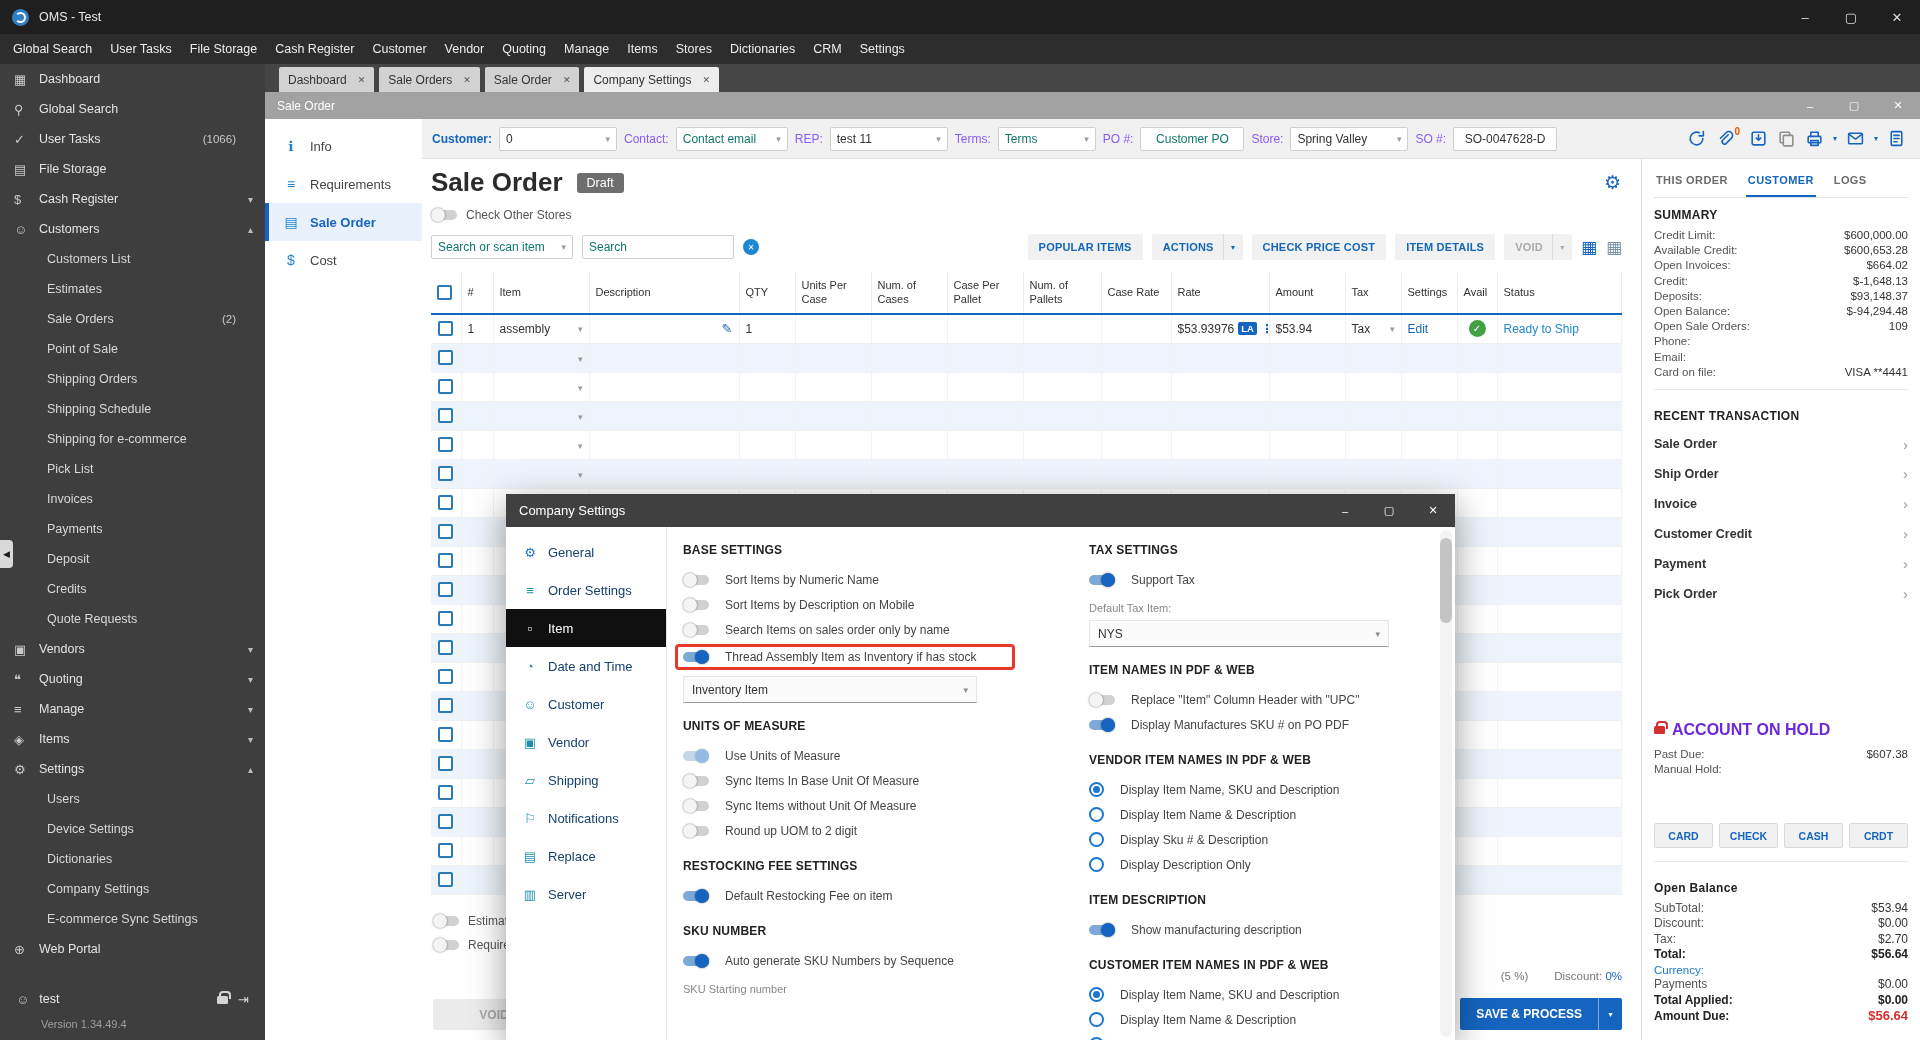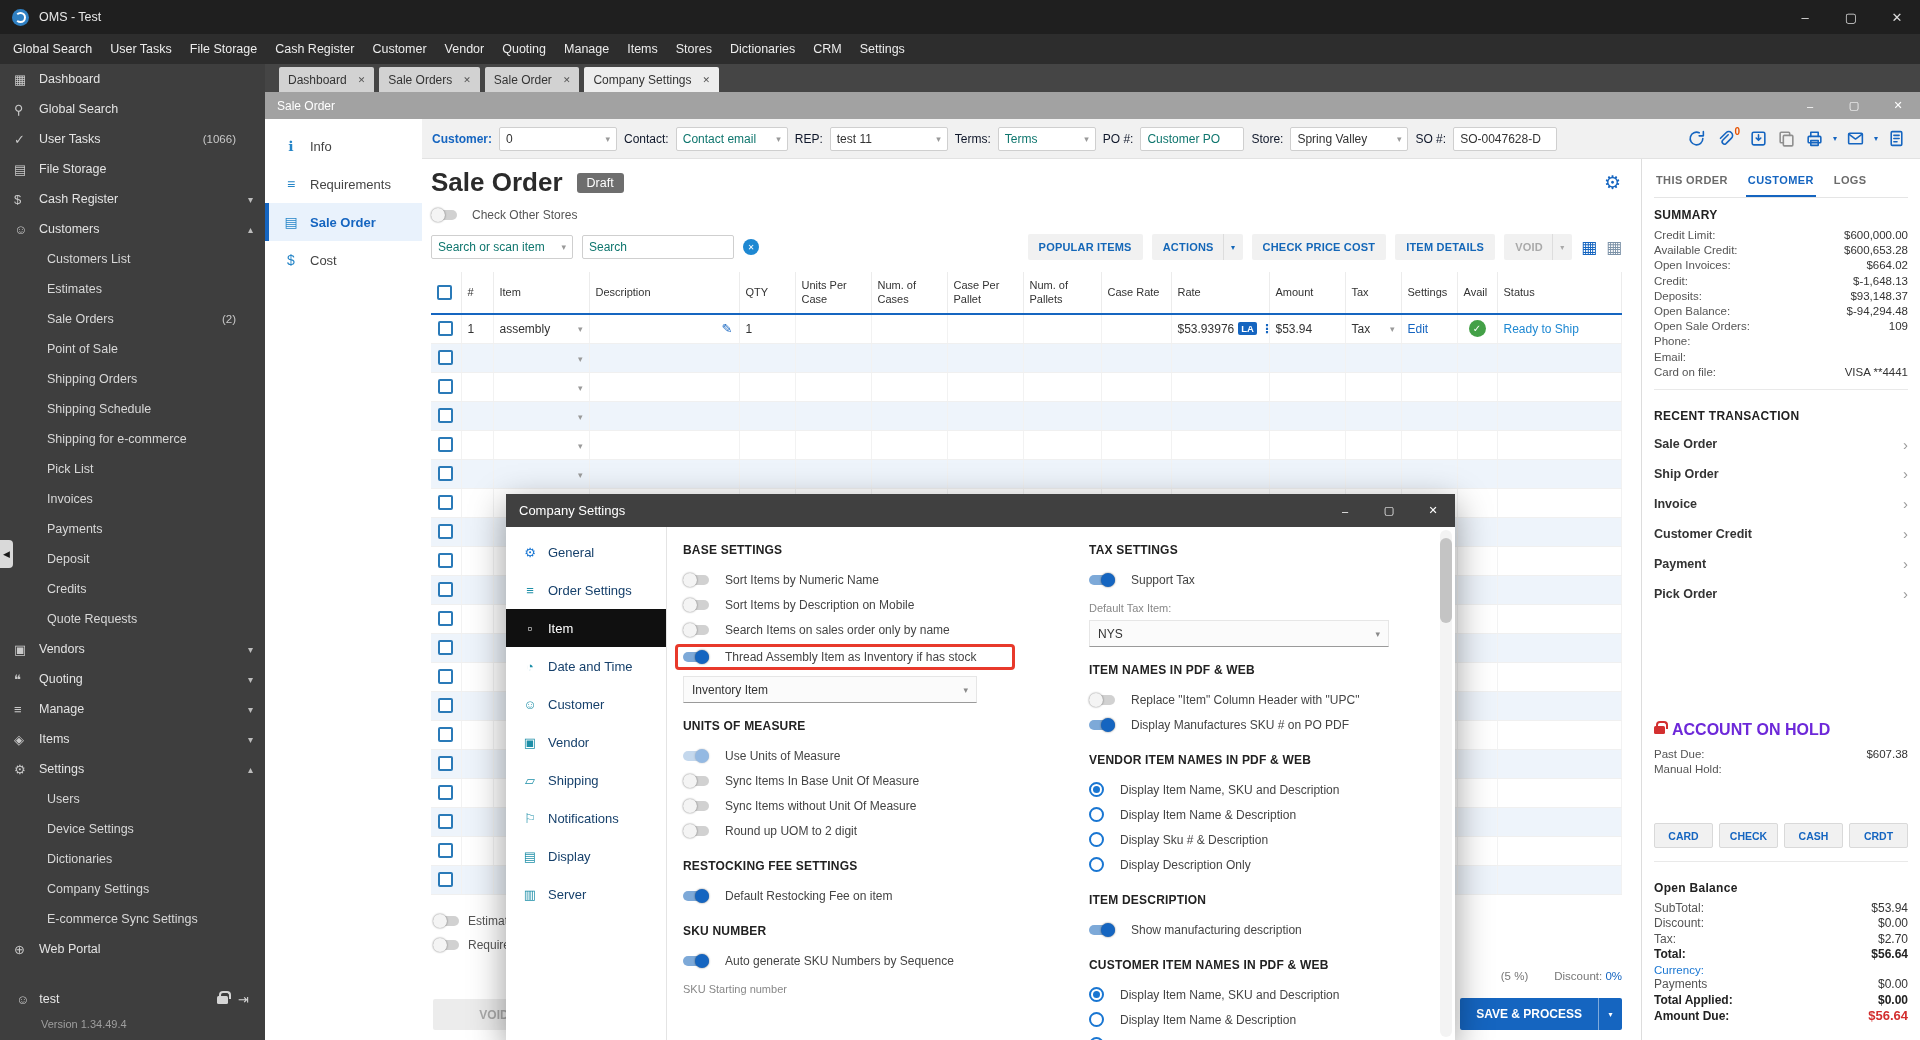--- a/index.html
+++ b/index.html
@@ -54,40 +54,40 @@
   .win-btn{width:44px;height:27px;display:flex;align-items:center;justify-content:center;color:#fff;font-size:11px;cursor:pointer;}
   .win-body{flex:1;display:flex;min-height:0;}
 
   .order-nav{width:157px;background:#fff;padding-top:8px;flex:none;}
   .order-nav-item{height:38px;display:flex;align-items:center;gap:10px;padding-left:13px;font-size:13px;color:#444;border-left:4px solid transparent;cursor:pointer;}
   .order-nav-item.active{background:#e9f2fc;border-left-color:#1565c0;color:#1565c0;font-weight:bold;}
   .order-nav-glyph{width:18px;text-align:center;color:#2585c7;font-size:14px;}
 
   .win-right{flex:1;display:flex;flex-direction:column;min-width:0;}
   .win-toolbar{height:40px;background:#f1f1f1;border-bottom:1px solid #e2e2e2;display:flex;align-items:center;gap:7px;padding:0 10px;flex:none;}
-  .fld-label{font-size:12px;color:#0f172a;white-space:nowrap;}
+  .fld-label{font-size:12px;color:#8b5cf6;white-space:nowrap;}
   .fld-label.em{color:#1565c0;font-weight:bold;}
   .fld{height:24px;background:#fff;border:1px solid #cfcfcf;border-radius:2px;display:flex;align-items:center;padding:0 6px;font-size:12px;color:#333;gap:6px;cursor:pointer;}
   .fld .ph{color:#0f766e;}
   .fld .chev{margin-left:auto;color:#999;font-size:9px;}
-  .w120{width:118px;}.w115{width:112px;}.w100{width:98px;}.w105{width:104px;}
+  .w120{width:118px;}.w115{width:112px;}.w100{width:98px;}.w105{width:104px;justify-content:center;}
   .tool-icons{margin-left:auto;display:flex;align-items:center;gap:9px;padding-right:4px;}
   .ticon{color:#1565c0;display:flex;align-items:flex-start;cursor:pointer;}
   .ticon.gray{color:#8f8f8f;}
   svg.i{width:19px;height:19px;fill:none;stroke:currentColor;stroke-width:1.5;stroke-linecap:round;stroke-linejoin:round;}
   .attach-badge{color:#e65100;font-size:10px;font-weight:bold;margin-top:-3px;}
   .tchev{color:#1565c0;font-size:8px;align-self:center;cursor:pointer;}
 
   .content-row{flex:1;display:flex;min-height:0;}
   .order-main{flex:1;padding-left:9px;display:flex;flex-direction:column;min-width:0;position:relative;}
   .heading-row{display:flex;align-items:center;gap:14px;margin-top:8px;padding-right:22px;position:relative;}
   .order-heading{font-size:26px;color:#2b2b2b;font-weight:600;}
   .draft-badge{background:#6e6e6e;color:#fff;font-size:12.5px;padding:3px 10px;border-radius:3px;}
   .gear{position:absolute;right:20px;top:4px;color:#1565c0;font-size:19px;cursor:pointer;}
-  .stores-row{display:flex;align-items:center;gap:15px;margin-top:10px;color:#555;font-size:12px;}
+  .stores-row{display:flex;align-items:center;gap:9px;margin-top:10px;color:#555;font-size:12px;}
 
   .tg{position:relative;width:26px;height:14px;flex:none;cursor:pointer;}
   .tg .trk{position:absolute;left:0;top:2px;width:26px;height:10px;border-radius:5px;background:#ababab;opacity:.55;}
   .tg .kn{position:absolute;top:0;left:0;width:14px;height:14px;border-radius:50%;background:#f4f4f4;box-shadow:0 0 2px rgba(0,0,0,.55);}
   .tg.on .trk{background:#7da9d8;opacity:1;}
   .tg.on .kn{left:12px;background:#1565c0;}
   .tg.dis{opacity:.45;}
 
   .actions-row{display:flex;align-items:center;margin-top:12px;gap:9px;padding-right:19px;}
   .search-combo{width:142px;}
@@ -1335,21 +1335,21 @@
             <span>Shipping</span>
           </div>
 
           <div class="mnav-item">
             <span class="mnav-glyph">⚐</span>
             <span>Notifications</span>
           </div>
 
           <div class="mnav-item">
             <span class="mnav-glyph">▤</span>
-            <span>Display</span>
+            <span>Replace</span>
           </div>
 
           <div class="mnav-item">
             <span class="mnav-glyph">▥</span>
             <span>Server</span>
           </div>
 
       </nav>
       <div class="mcontent">
         <div class="mcol-l">

